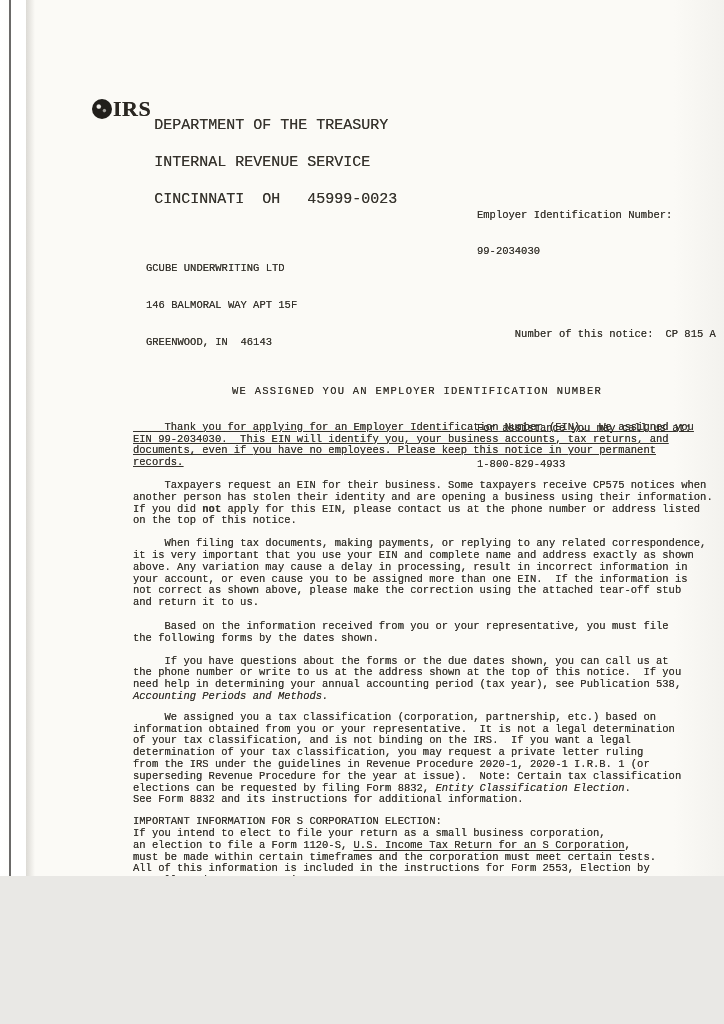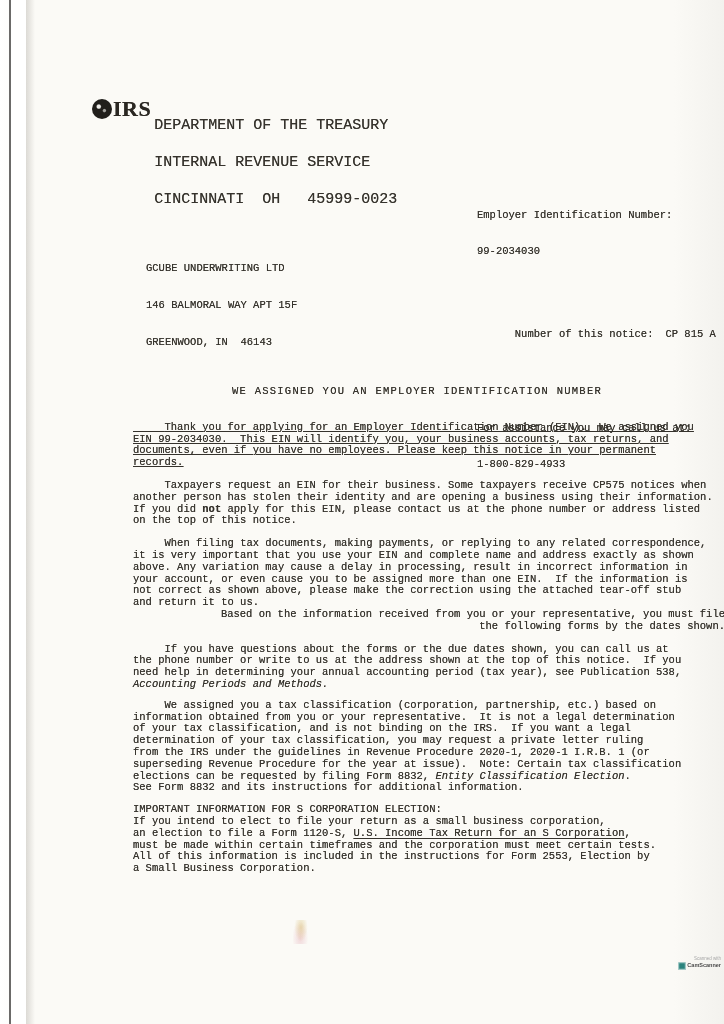--- a/index.html
+++ b/index.html
@@ -1,19 +1,19 @@
 <!DOCTYPE html>
 <html><head>
 <meta charset="utf-8">
 <style>
   html,body{margin:0;padding:0;}
   body{background:#e9e8e5;}
   .page{
     position:relative;
-    width:724px;height:1024px;
+    width:724px;height:876px;
     margin:0 auto;
     background:linear-gradient(90deg,#ffffff 0%,#fbfaf6 4%,#fbfaf6 93%,#f3f2ee 100%),#fbfaf6;
     overflow:hidden;
     font-family:"Liberation Mono","DejaVu Sans Mono",monospace;
     color:#35322c;
   }
   .txt{ text-shadow:0 0 .35px rgba(45,41,34,.75); }
 
   
   .scan-edge-line{position:absolute;left:9px;top:0;width:2px;height:1024px;background:#464543;opacity:.8;}
@@ -46,21 +46,21 @@
   .ni-ein{margin-top:12px;}
   .ni-form{margin-top:14px;}
   .ni-notice{margin-top:9px;}
   .ni-assist{margin-top:21px;}
   .ni-write{margin-top:19px;white-space:pre-wrap;}
 
   
   .letter-body{position:absolute;left:133px;top:386px;width:592px;font-size:10.5px;line-height:11.8px;}
   .title{padding-left:99px;letter-spacing:1.25px;white-space:pre;}
   .para{white-space:pre-wrap;}
-  .p1{margin-top:24px;text-decoration:underline;} .p2{margin-top:11px;} .p3{margin-top:11px;} .p4{text-align:right;}
+  .p1{margin-top:24px;text-decoration:underline;} .p2{margin-top:11px;} .p3{margin-top:11px;} .p4{margin-top:12px;}
   .form-row{position:relative;height:13px;margin-top:11px;}
   .form-row .form-name{position:absolute;left:132px;white-space:pre;}
   .form-row .form-date{position:absolute;left:337px;white-space:pre;}
   .p5{margin-top:11px;} .p6{margin-top:9px;} .scorp{margin-top:10px;}
   .b{font-weight:bold;}
   .i{font-style:italic;margin-top:25px;}
   .u{text-decoration:underline;text-decoration-thickness:.8px;text-underline-offset:1.5px;}
 
   
   .cam-badge{position:absolute;left:679px;top:956px;width:42px;text-align:right;}

